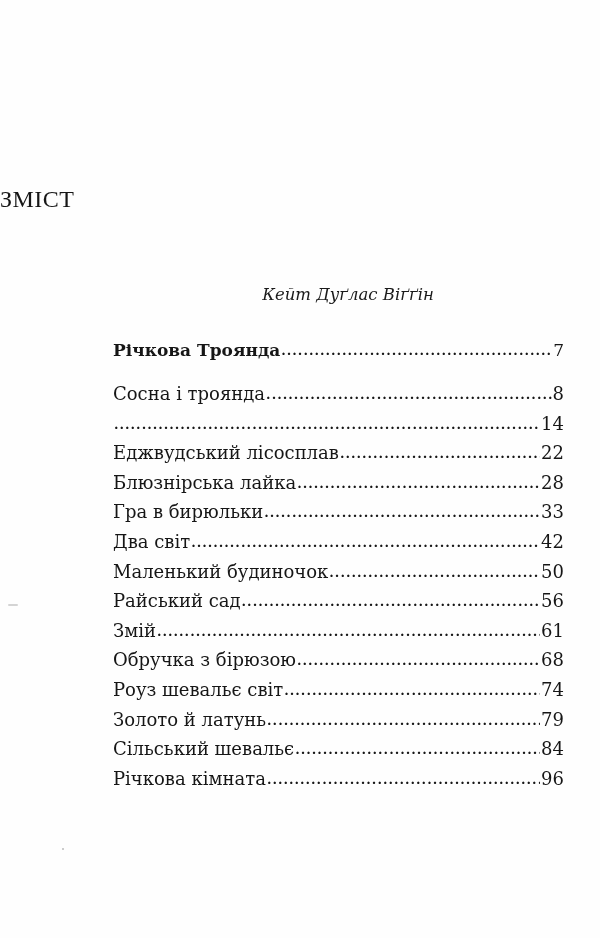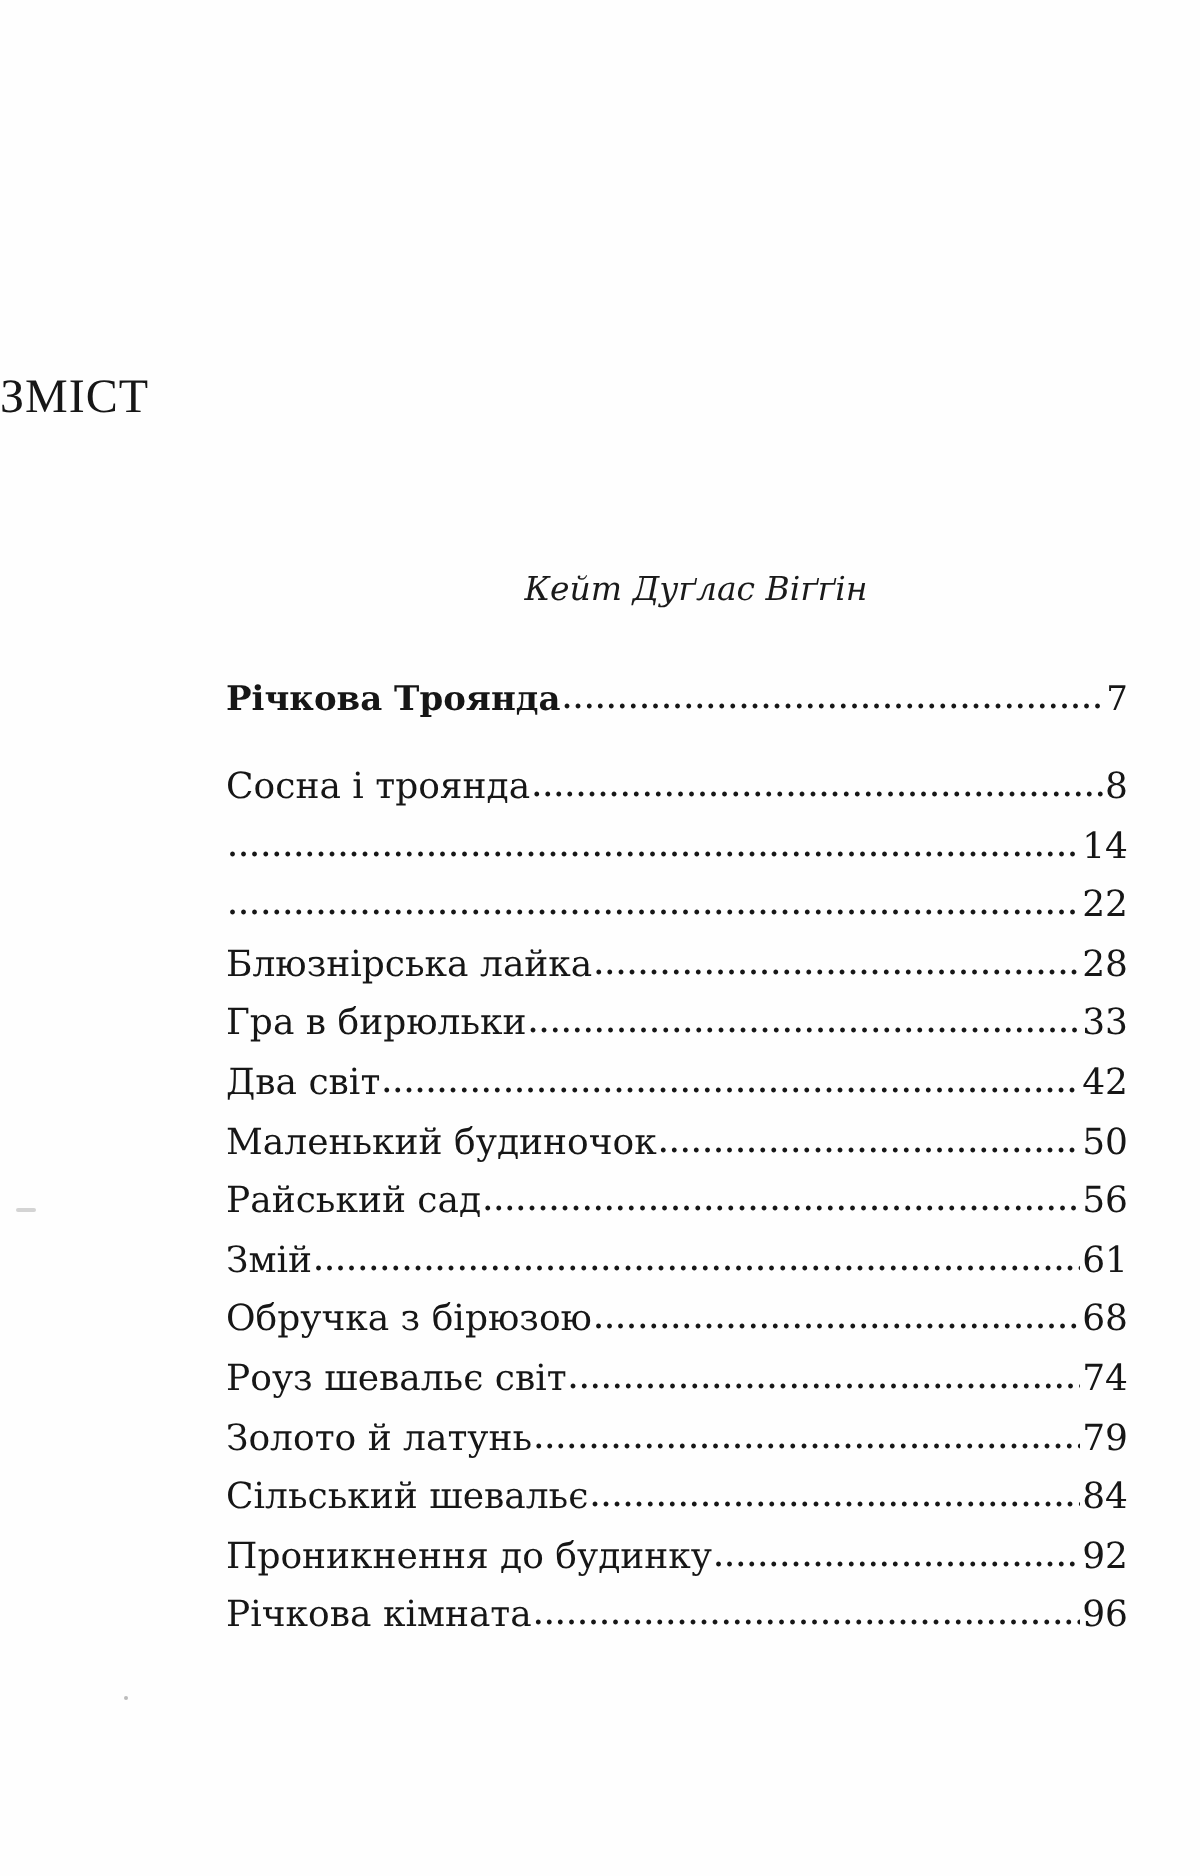--- a/index.html
+++ b/index.html
@@ -114,20 +114,21 @@
     <div class="toc-row">
       <span class="label">Сосна і троянда</span>
       <span class="dots"></span>
       <span class="page-num">8</span>
     </div>
     <div class="toc-row">
       <span class="dots"></span>
       <span class="page-num">14</span>
     </div>
     <div class="toc-row">
+      <span class="label">Еджвудський лісосплав</span>
       <span class="dots"></span>
       <span class="page-num">22</span>
     </div>
     <div class="toc-row">
       <span class="label">Блюзнірська лайка</span>
       <span class="dots"></span>
       <span class="page-num">28</span>
     </div>
     <div class="toc-row">
       <span class="label">Гра в бирюльки</span>
@@ -168,25 +169,20 @@
       <span class="label">Золото й латунь</span>
       <span class="dots"></span>
       <span class="page-num">79</span>
     </div>
     <div class="toc-row">
       <span class="label">Сільський шевальє</span>
       <span class="dots"></span>
       <span class="page-num">84</span>
     </div>
     <div class="toc-row">
-      <span class="label">Проникнення до будинку</span>
-      <span class="dots"></span>
-      <span class="page-num">92</span>
-    </div>
-    <div class="toc-row">
       <span class="label">Річкова кімната</span>
       <span class="dots"></span>
       <span class="page-num">96</span>
     </div>
   </div>
 
   <div class="speck" style="left:62px; top:848px; width:2px; height:2px;"></div>
   <div class="speck" style="left:8px; top:604px; width:10px; height:2px; border-radius:1px; background:#d4d4d4;"></div>
 
 </div>

